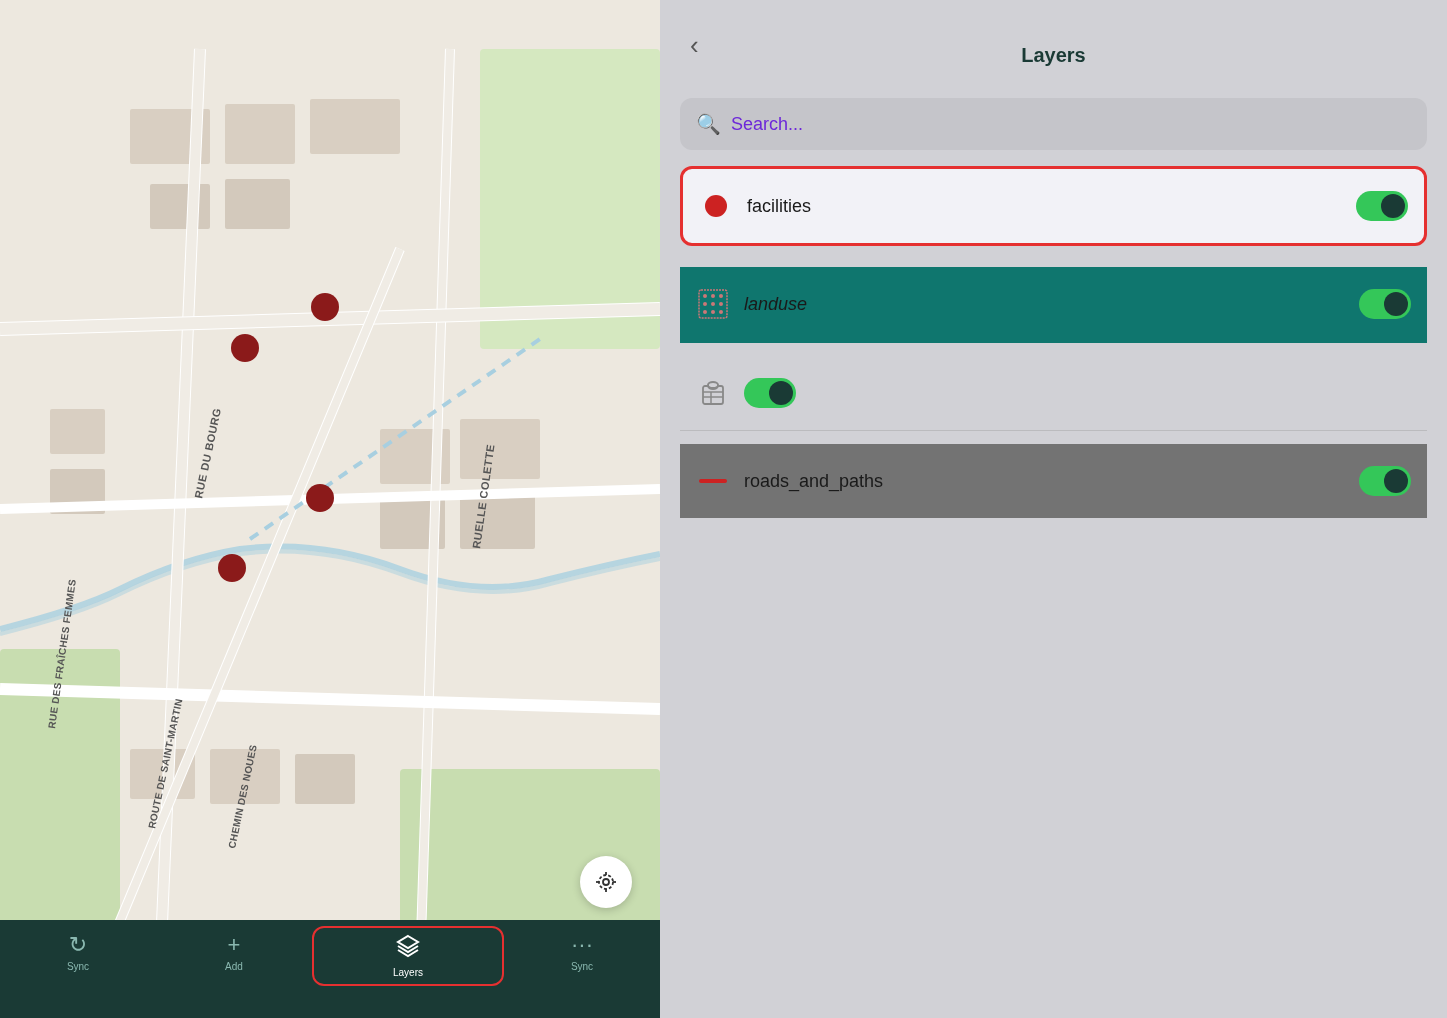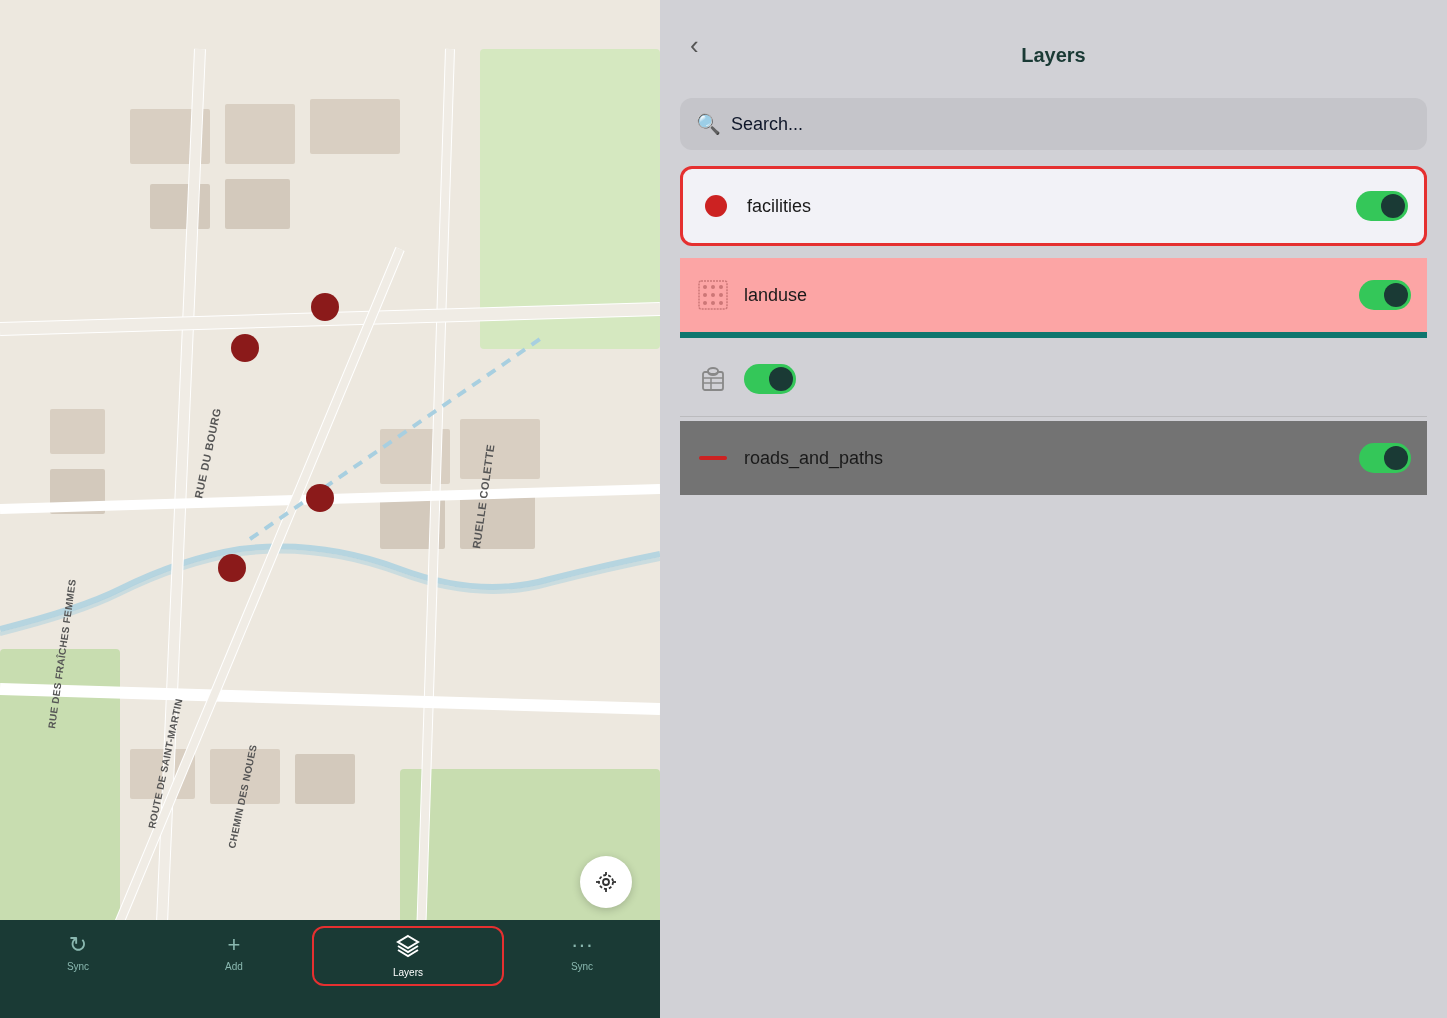--- a/index.html
+++ b/index.html
@@ -145,30 +145,30 @@
       gap: 10px;
     }
 
     .search-icon {
       font-size: 20px;
       color: #888;
     }
 
     .search-placeholder {
       font-size: 18px;
-      color: #0f172a;
+      color: #6d28d9;
     }
 
     
     #layers-list {
       flex: 1;
       padding: 0 20px;
       display: flex;
       flex-direction: column;
-      gap: 4px;
+      gap: 13px;
     }
 
     .layer-item {
       background: #d1d1d6;
       border-radius: 0;
       padding: 20px 16px;
       display: flex;
       align-items: center;
       gap: 14px;
       border-bottom: 1px solid #bbbbbe;
@@ -361,21 +361,21 @@
   <div id="layers-list">
 
     <div class="layer-item" style="background:#f2f2f7; border:3px solid #e53030; border-radius:12px; margin-bottom:8px;">
       <div class="layer-icon">
         <div class="dot-red"></div>
       </div>
       <span class="layer-name">facilities</span>
       <div class="toggle"></div>
     </div>
 
-    <div class="layer-item" style="background:#fca5a5; border-radius:0; border:none; border-bottom:6px solid #0f766e;">
+    <div class="layer-item" style="background:#0f766e; border-radius:0; border:none; border-bottom:2px solid #0f766e;font-style:italic;">
       <div class="layer-icon">
         <svg width="30" height="30" viewBox="0 0 30 30">
           <rect x="1" y="1" width="28" height="28" fill="none" stroke="#cc7777" stroke-width="1.5" stroke-dasharray="2,1" rx="2"></rect>
           <circle cx="7" cy="7" r="2" fill="#cc7777"></circle>
           <circle cx="15" cy="7" r="2" fill="#cc7777"></circle>
           <circle cx="23" cy="7" r="2" fill="#cc7777"></circle>
           <circle cx="7" cy="15" r="2" fill="#cc7777"></circle>
           <circle cx="15" cy="15" r="2" fill="#cc7777"></circle>
           <circle cx="23" cy="15" r="2" fill="#cc7777"></circle>
           <circle cx="7" cy="23" r="2" fill="#cc7777"></circle>

